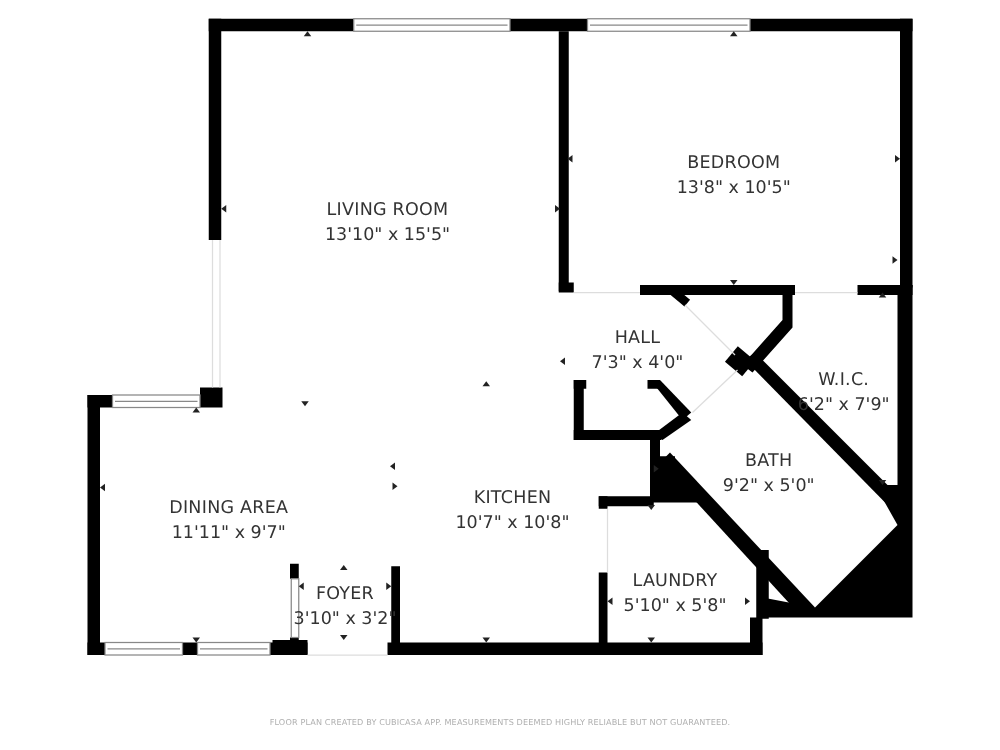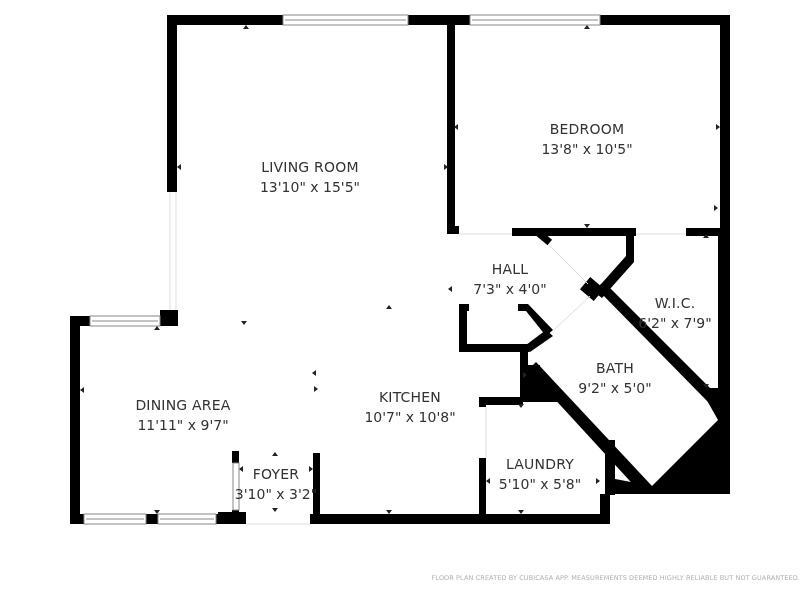--- a/index.html
+++ b/index.html
@@ -5,21 +5,21 @@
   html, body { margin: 0; padding: 0; background: #ffffff; }
   body { width: 800px; height: 600px; position: relative; overflow: hidden; font-family: "DejaVu Sans", sans-serif; }
   #plan { position: absolute; left: 0; top: 0; width: 800px; height: 600px; }
   .wall { fill: #000000; }
   .win-frame { fill: #ffffff; stroke: #888888; stroke-width: 1; }
   .win-line { stroke: #888888; stroke-width: 1; }
   .door-gap { stroke: #dddddd; stroke-width: 1; fill: none; }
   .marker { fill: #222222; }
   .room-name { font-size: 14px; fill: #333333; text-anchor: middle; letter-spacing: 0.2px; }
   .room-dim { font-size: 14px; fill: #333333; text-anchor: middle; }
-  .footer { position: absolute; left: 0; top: 574px; width: 800px; text-align: right; font-size: 6.5px; color: #b0b0b0; letter-spacing: 0.1px; }
+  .footer { position: absolute; left: 0; top: 574px; width: 800px; text-align: center; font-size: 6.5px; color: #b0b0b0; letter-spacing: 0.1px; }
 </style>
 </head>
 <body>
 
 <svg id="plan" viewBox="0 0 800 600" xmlns="http://www.w3.org/2000/svg">
 
   <g>
 
     <rect class="wall" x="167" y="15" width="116" height="10"></rect>
 

